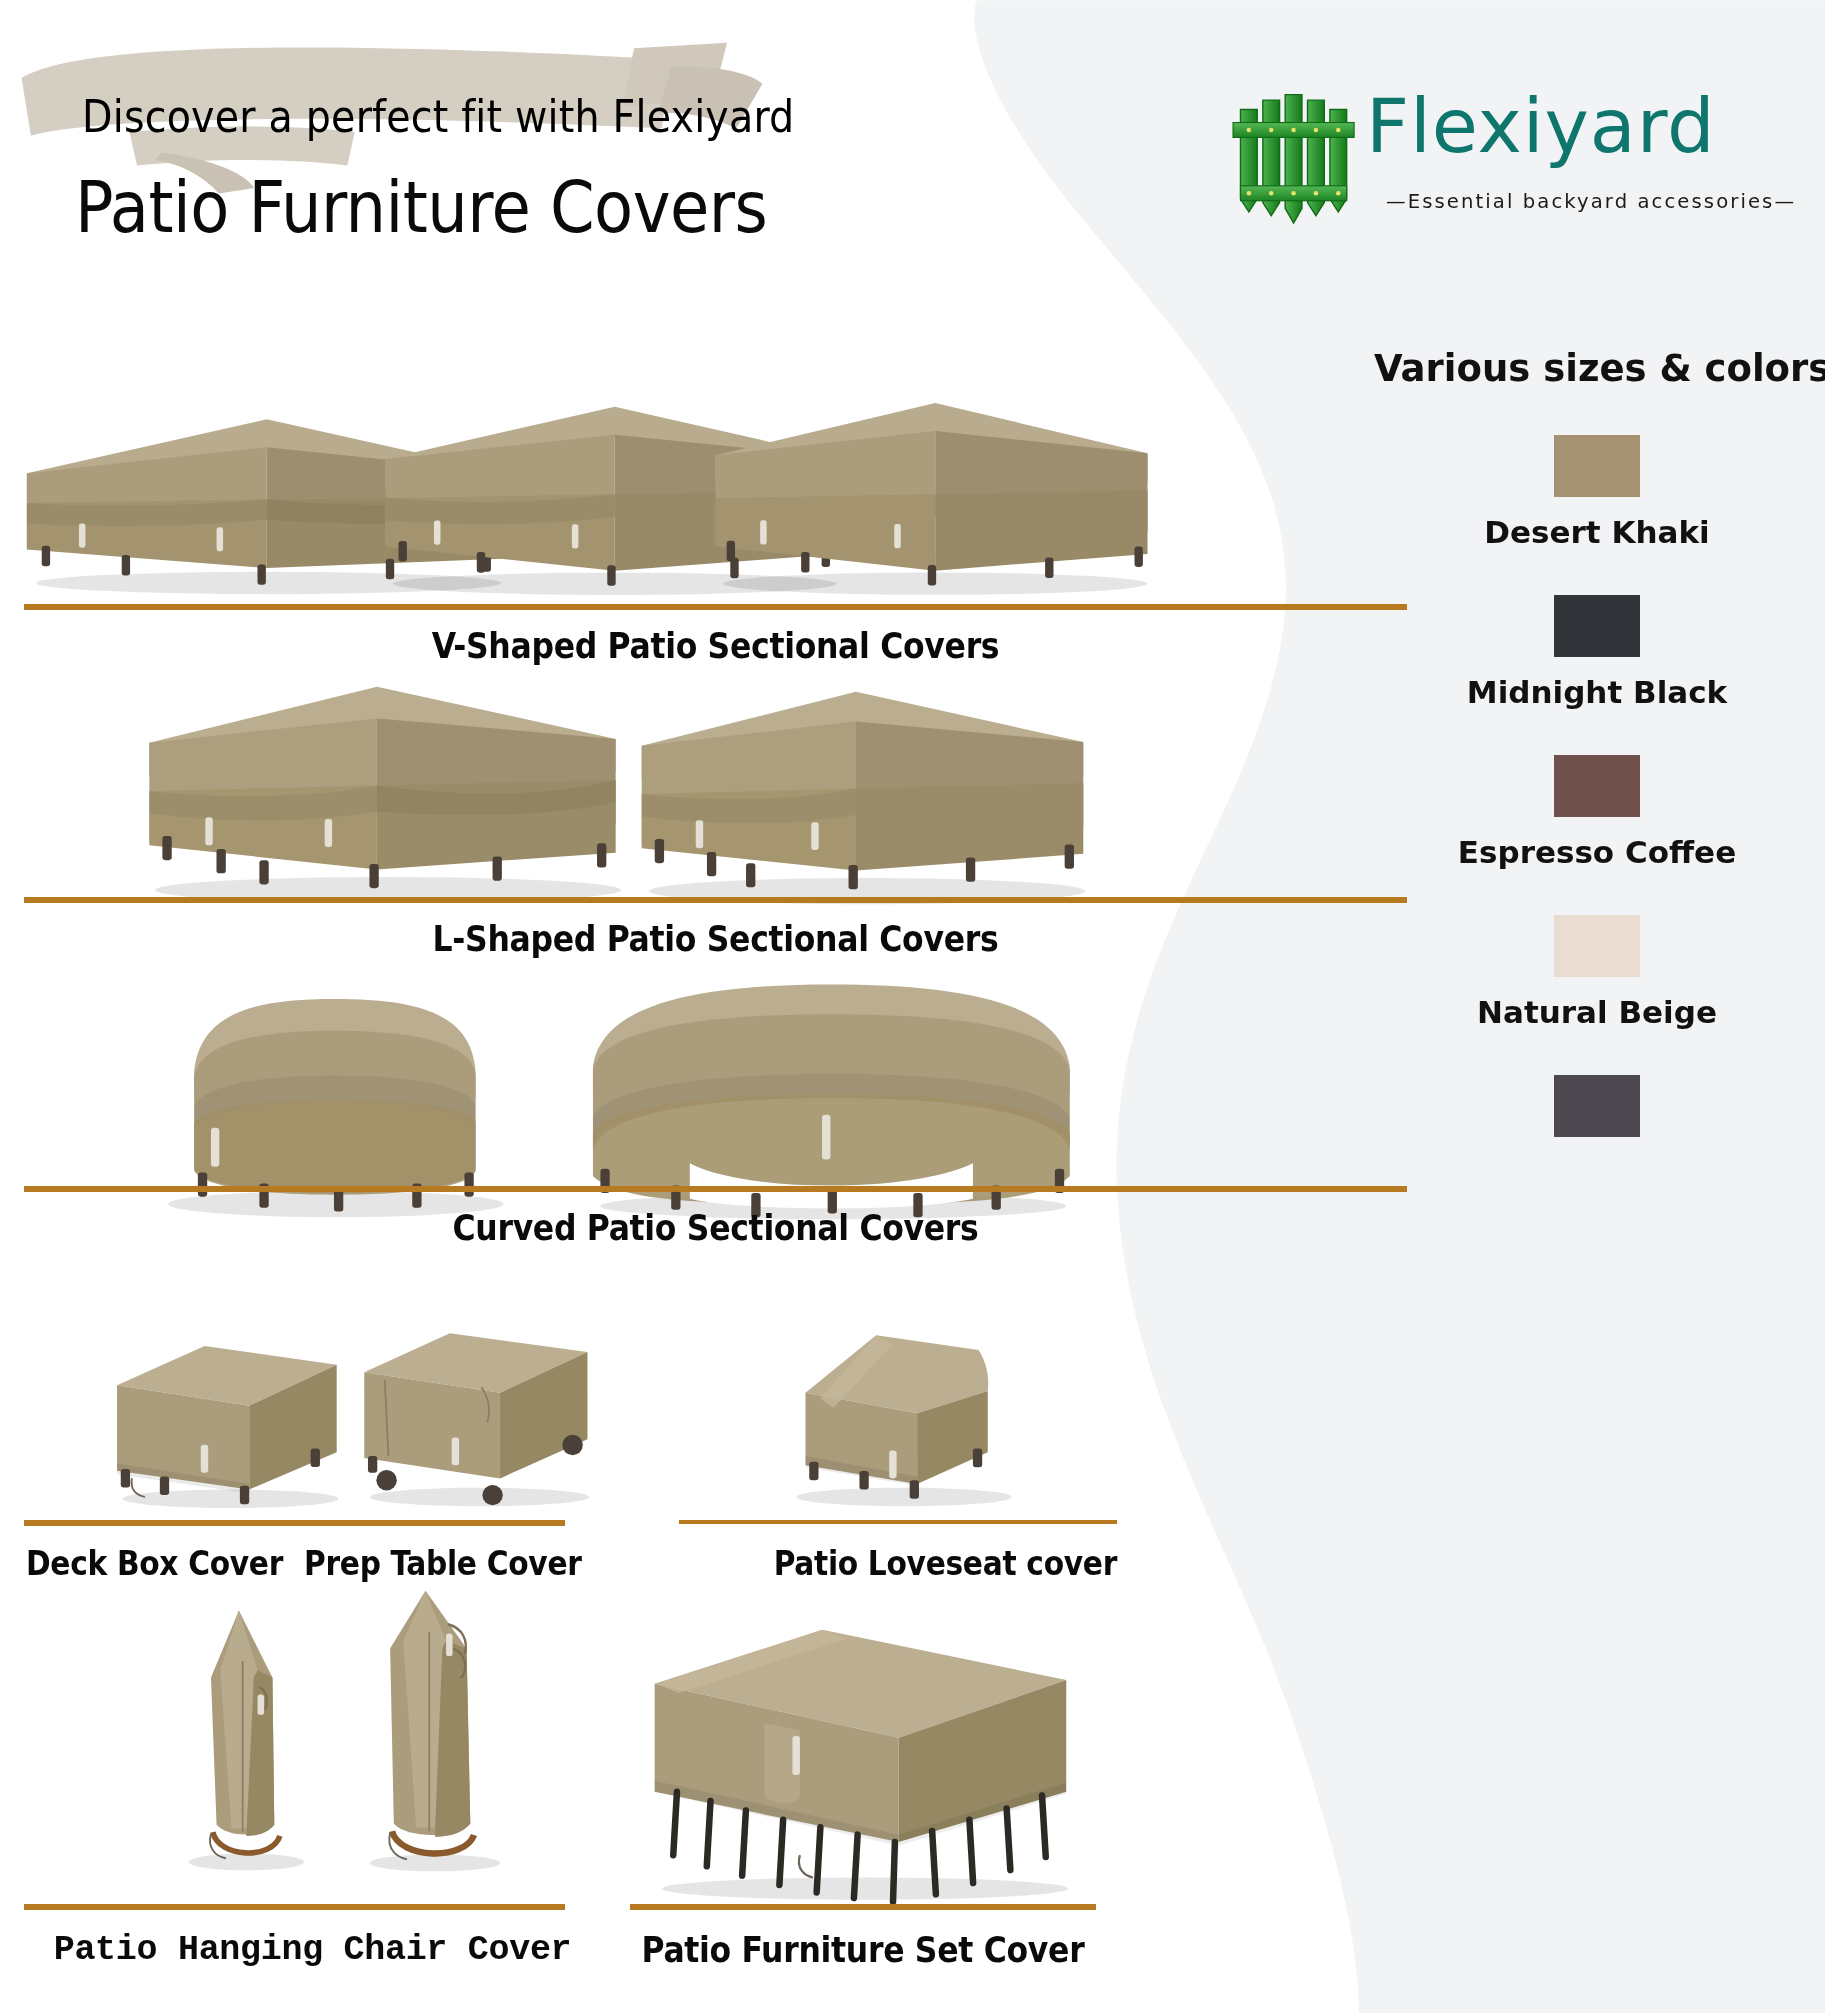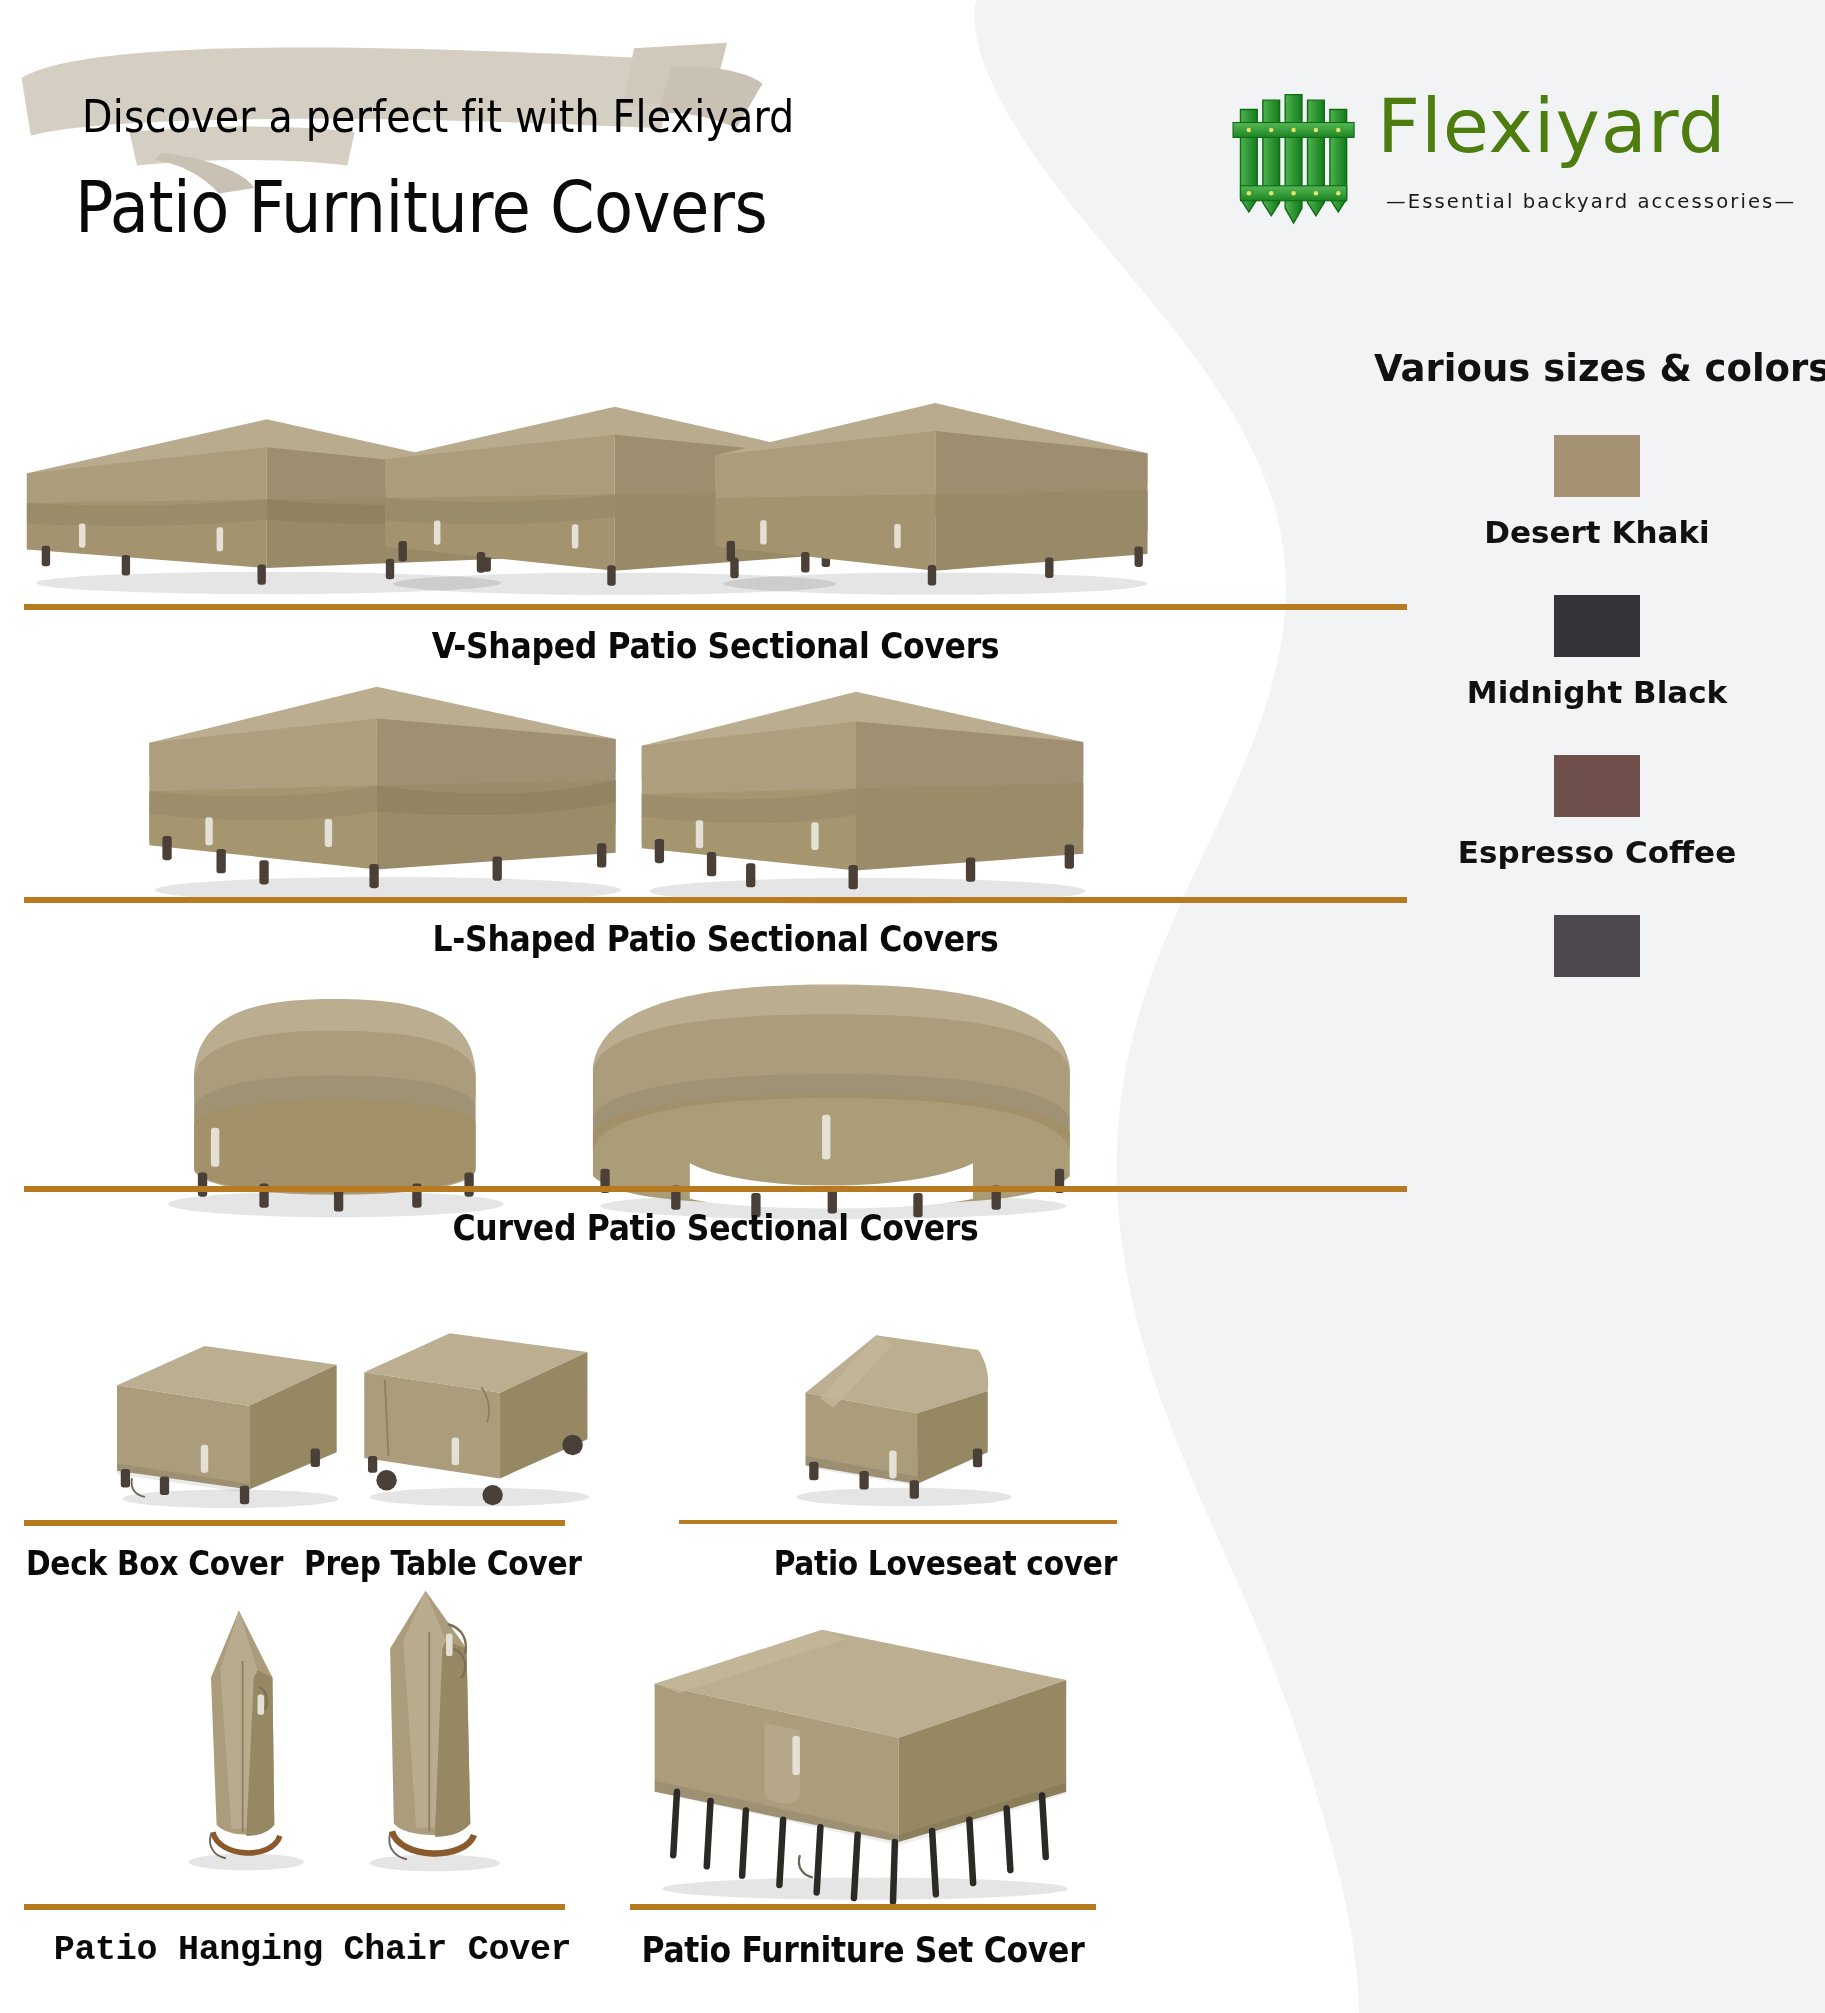--- a/index.html
+++ b/index.html
@@ -27,23 +27,23 @@
   #main-title {
     position:absolute; top:166px; left:75px; width:1081px;
     font-family:"DejaVu Sans Condensed","DejaVu Sans", sans-serif;
     font-size:71px; font-weight:400; color:#0a0a0a; letter-spacing:-0.5px;
     white-space:nowrap;
   }
   
   #logo { position:absolute; top:89px; left:1229px; width:578px; height:149px; }
   #logo-mark { position:absolute; top:0; left:0; }
   #logo-word {
-    position:absolute; left:148px; top:-7.5px;
+    position:absolute; left:137px; top:-7.5px;
     font-family:"DejaVu Sans", sans-serif;
-    font-size:75px; font-weight:400; color:#4d7c0f; letter-spacing:0.9px;
+    font-size:75px; font-weight:400; color:#0f766e; letter-spacing:0.9px;
     white-space:nowrap;
   }
   #logo-sub {
     position:absolute; left:157px; top:101px;
     font-family:"DejaVu Sans", sans-serif;
     font-size:19.6px; font-weight:400; color:#1a1a1a; letter-spacing:2.1px;
     white-space:nowrap;
   }
   
   #swatch-col { position:absolute; top:347px; left:1374px; width:446px; }
@@ -146,20 +146,24 @@
   <div class="swatch-item">
     <span class="swatch-chip" style="background: rgb(50, 52, 58);"></span>
     <div class="swatch-label">Midnight Black</div>
   </div>
 
   <div class="swatch-item">
     <span class="swatch-chip" style="background: rgb(112, 80, 76);"></span>
     <div class="swatch-label">Espresso Coffee</div>
   </div>
 
+  <div class="swatch-item">
+    <span class="swatch-chip" style="background: rgb(232, 221, 208);"></span>
+    <div class="swatch-label">Natural Beige</div>
+  </div>
 
   <div class="swatch-item">
     <span class="swatch-chip" style="background: rgb(77, 72, 79);"></span>
   </div>
 </div>
 
 <div id="gallery">
 
   <div class="cover" style="left:17px;  top:410px;">
     <svg width="494" height="186" viewBox="0 0 530 200">

